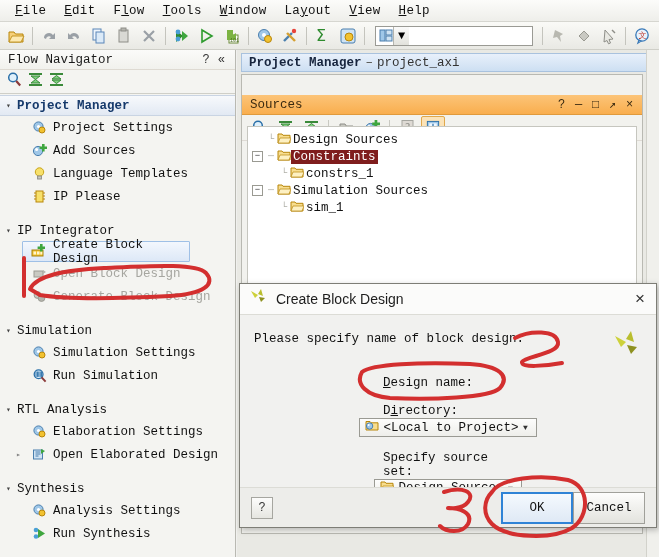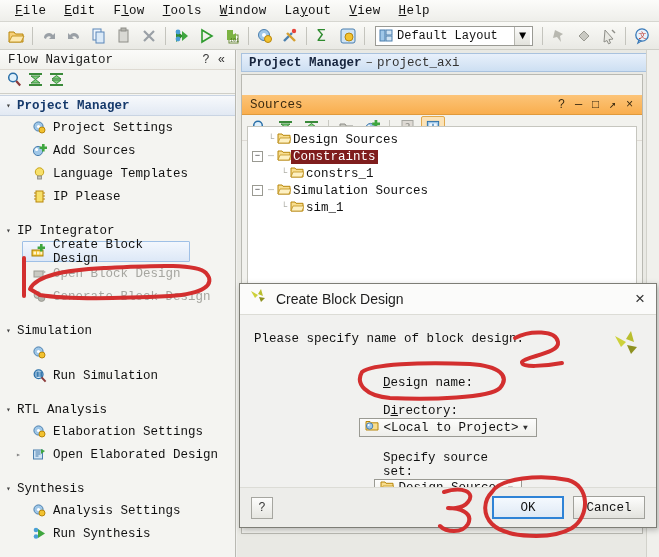--- a/index.html
+++ b/index.html
@@ -176,23 +176,23 @@
     background: #ededea; border-top: 1px solid #dcdcd6;
     display: flex; align-items: center; padding: 0 11px;
   }
   .qbtn {
     width: 22px; height: 22px; background: linear-gradient(#fcfcfb,#e6e6e1);
     border: 1px solid #a6a6a0; font-size: 12px; color: #333;
     display: flex; align-items: center; justify-content: center;
   }
   .dlg-foot .spacer { flex: 1; }
   .btn {
-    height: 23px; min-width: 72px; padding: 0 12px; font-size: 12.5px; color: #111;
+    height: 32px; min-width: 72px; padding: 0 12px; font-size: 12.5px; color: #111;
     background: linear-gradient(#fdfdfc,#e3e3de); border: 1px solid #a0a09a;
-    display: flex; align-items: center; justify-content: center; margin-left: 9px;
+    display: flex; align-items: center; justify-content: center; margin-left: 0;
   }
   .btn.default { border: 2px solid #2f83d6; background: linear-gradient(#f4f9fe,#dfe9f5); }
 
   
   .anno { position: absolute; left: 0; top: 0; width: 659px; height: 557px; pointer-events: none; }
   .watermark {
     position: absolute; left: 412px; top: 527px;
     font-family: "Liberation Sans", sans-serif; font-size: 15px;
     color: rgba(255,255,255,.85); letter-spacing: .2px;
     text-shadow: 0 1px 1px rgba(120,120,120,.45);
@@ -300,21 +300,20 @@
         </svg>
     </div>
     <div class="tb-sep"></div>
 
     <div class="layout-combo">
       <svg width="14" height="13" viewBox="0 0 14 13">
           <rect x="1" y="1" width="5" height="11" fill="#9fc7e8" stroke="#4a7fae"></rect>
           <rect x="7" y="1" width="6" height="5" fill="#cfe3f3" stroke="#4a7fae"></rect>
           <rect x="7" y="7" width="6" height="5" fill="#cfe3f3" stroke="#4a7fae"></rect>
         </svg>
-      <span class="lbl">Default Layout</span>
       <span class="arrow">▼</span>
     </div>
 
     <div class="tb-sep" style="margin-left:8px"></div>
     <div class="tb-ico">
       <svg width="18" height="18" viewBox="0 0 18 18">
           <path d="M5 3l8 4-3 2 1 6-4-5-4 1z" fill="#b8b8b0"></path>
         </svg>
     </div>
     <div class="tb-ico">
@@ -454,20 +453,21 @@
         <span>Simulation</span>
       </div>
       <div class="nav-item">
         <span class="ico">
           <svg width="15" height="15" viewBox="0 0 15 15">
               <circle cx="6.5" cy="6.5" r="4.6" fill="#9fc7e8" stroke="#4a7fae"></circle>
               <circle cx="6.5" cy="6.5" r="1.6" fill="#fff"></circle>
               <circle cx="10" cy="10" r="3" fill="#f2c230" stroke="#b8860b"></circle>
             </svg>
         </span>
+        <span>Simulation Settings</span>
       </div>
       <div class="nav-item">
         <span class="ico">
           <svg width="15" height="15" viewBox="0 0 15 15">
               <circle cx="6.6" cy="6.2" r="4.4" fill="#dff0fb" stroke="#2a6fa8" stroke-width="1.3"></circle>
               <path d="M4 3.5v5.4M5.4 3.5v5.4M6.8 3.5v5.4M8.2 3.5v5.4M9.6 3.5v5.4" stroke="#2a6fa8"></path>
               <path d="M9.6 9.4l4 4.2" stroke="#8b3a3a" stroke-width="2"></path>
             </svg>
         </span>
         <span>Run Simulation</span>

